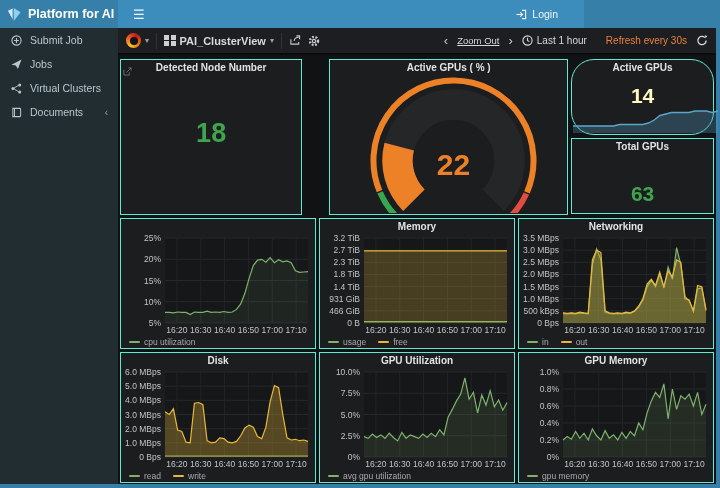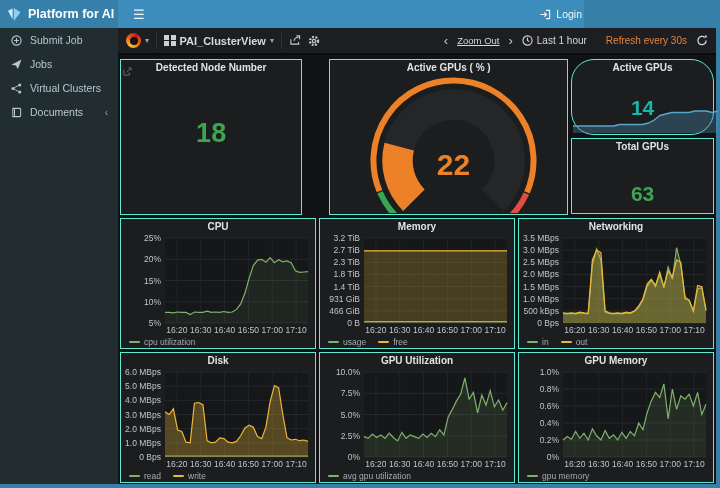--- a/index.html
+++ b/index.html
@@ -3,21 +3,21 @@
 <meta charset="utf-8">
 <style>
   html,body{margin:0;padding:0;width:720px;height:488px;overflow:hidden;
     font-family:"Liberation Sans",sans-serif;background:#367fa9;}
   *{box-sizing:border-box;}
 
   
   .topbar{position:absolute;left:0;top:0;width:584px;height:28px;background:#3c8dbc;display:flex;align-items:stretch;}
   .brand{width:118px;background:#367fa9;display:flex;align-items:center;gap:6px;padding-left:7px;color:#fff;font-size:12.5px;font-weight:bold;}
   .hamburger{display:flex;align-items:center;padding:0 15px;color:#eef5fa;font-size:13px;cursor:pointer;}
-  .topbar-right{margin-left:auto;display:flex;align-items:center;gap:5px;padding-right:2px;color:#f2f7fb;font-size:10.5px;cursor:pointer;}
+  .topbar-right{margin-left:auto;display:flex;align-items:center;gap:5px;padding-right:26px;color:#f2f7fb;font-size:10.5px;cursor:pointer;}
 
   
   .sidebar{position:absolute;left:0;top:28px;width:118px;height:456px;background:#222d32;}
   .side-item{display:flex;align-items:center;gap:8px;padding:6px 10px;color:#b8c7ce;font-size:10.5px;cursor:pointer;}
   .side-item .icn{width:12px;display:flex;justify-content:center;flex:none;}
   .side-item .chev{margin-left:auto;font-size:10px;color:#8ea1a8;}
 
   
   .main{position:absolute;left:118px;top:28px;width:598px;height:456px;background:#111214;}
   .gtoolbar{height:27px;background:#1d1e21;border-bottom:2px solid #0b0b0c;display:flex;align-items:center;padding:0 8px;gap:7px;color:#d8d9da;font-size:10px;}
@@ -186,36 +186,35 @@
               <path d="M 66.90317323382874 142.15682676617126 A 80.03999999999999 80.03999999999999 0 0 1 50.042919760254165 117.34771716640785" stroke="#36a64f" stroke-width="6" fill="none"></path>
               <path d="M 49.49933546967047 116.06087292307596 A 80.03999999999999 80.03999999999999 0 1 1 196.95708023974584 117.34771716640785" stroke="#ED8128" stroke-width="6" fill="none"></path>
               <path d="M 196.39112021092643 118.62487856315633 A 80.03999999999999 80.03999999999999 0 0 1 180.09682676617126 142.15682676617126" stroke="#E24D42" stroke-width="6" fill="none"></path>
               <text x="123.5" y="99.56" text-anchor="middle" fill="#ED8128" font-size="30" font-weight="bold">22</text>
             </svg></div>
       </div>
 
       <div style="width:149px;display:flex;flex-direction:column;gap:3px;">
         <div class="panel" style="height:76px;border-radius:23px;">
           <div class="panel-title">Active GPUs</div>
-          <div class="stat-value" style="top:36px;font-size:21px;color:#14b8a6;">14</div>
+          <div class="stat-value" style="top:24px;font-size:21px;color:#fef9c3;">14</div>
           <div class="sparkwrap"><svg id="spark-svg" width="145" height="26">
                 <path d="M0.0 19.0 L5.8 19.0 L11.6 19.0 L17.4 19.0 L23.2 19.0 L29.0 19.0 L34.8 19.0 L40.6 19.0 L46.4 17.5 L52.2 17.5 L58.0 17.5 L63.8 17.5 L69.6 17.5 L75.4 16.0 L81.2 13.0 L87.0 8.5 L92.8 7.0 L98.6 5.5 L104.4 5.5 L110.2 5.5 L116.0 5.5 L121.8 4.0 L127.6 4.0 L133.4 4.0 L139.2 5.5 L145.0 4.0 L 145 26 L 0 26 Z" fill="rgba(80,150,190,0.32)"></path>
                 <path d="M0.0 19.0 L5.8 19.0 L11.6 19.0 L17.4 19.0 L23.2 19.0 L29.0 19.0 L34.8 19.0 L40.6 19.0 L46.4 17.5 L52.2 17.5 L58.0 17.5 L63.8 17.5 L69.6 17.5 L75.4 16.0 L81.2 13.0 L87.0 8.5 L92.8 7.0 L98.6 5.5 L104.4 5.5 L110.2 5.5 L116.0 5.5 L121.8 4.0 L127.6 4.0 L133.4 4.0 L139.2 5.5 L145.0 4.0" stroke="#5aa7cc" stroke-width="1.4" fill="none"></path>
               </svg></div>
         </div>
         <div class="panel" style="height:76px;">
           <div class="panel-title">Total GPUs</div>
           <div class="stat-value" style="top:43px;font-size:21px;color:#3fa44e;">63</div>
         </div>
       </div>
     </div>
 
     <div class="row" style="height:131px;">
       <div class="panel chart-panel" style="flex:1;">
-        <div class="panel-title">CPU</div>
         <div class="plot-wrap"><svg class="plot" width="194" height="101">
               <rect x="44" y="4" width="143" height="85" fill="#151719"></rect>
               <line x1="44" x2="187" y1="89" y2="89" stroke="#26282b"></line>
               <text x="40" y="92" text-anchor="end" fill="#c3c4c6" font-size="8.5">5%</text>
               <line x1="44" x2="187" y1="67.75" y2="67.75" stroke="#26282b"></line>
               <text x="40" y="70.75" text-anchor="end" fill="#c3c4c6" font-size="8.5">10%</text>
               <line x1="44" x2="187" y1="46.5" y2="46.5" stroke="#26282b"></line>
               <text x="40" y="49.5" text-anchor="end" fill="#c3c4c6" font-size="8.5">15%</text>
               <line x1="44" x2="187" y1="25.25" y2="25.25" stroke="#26282b"></line>
               <text x="40" y="28.25" text-anchor="end" fill="#c3c4c6" font-size="8.5">20%</text>

